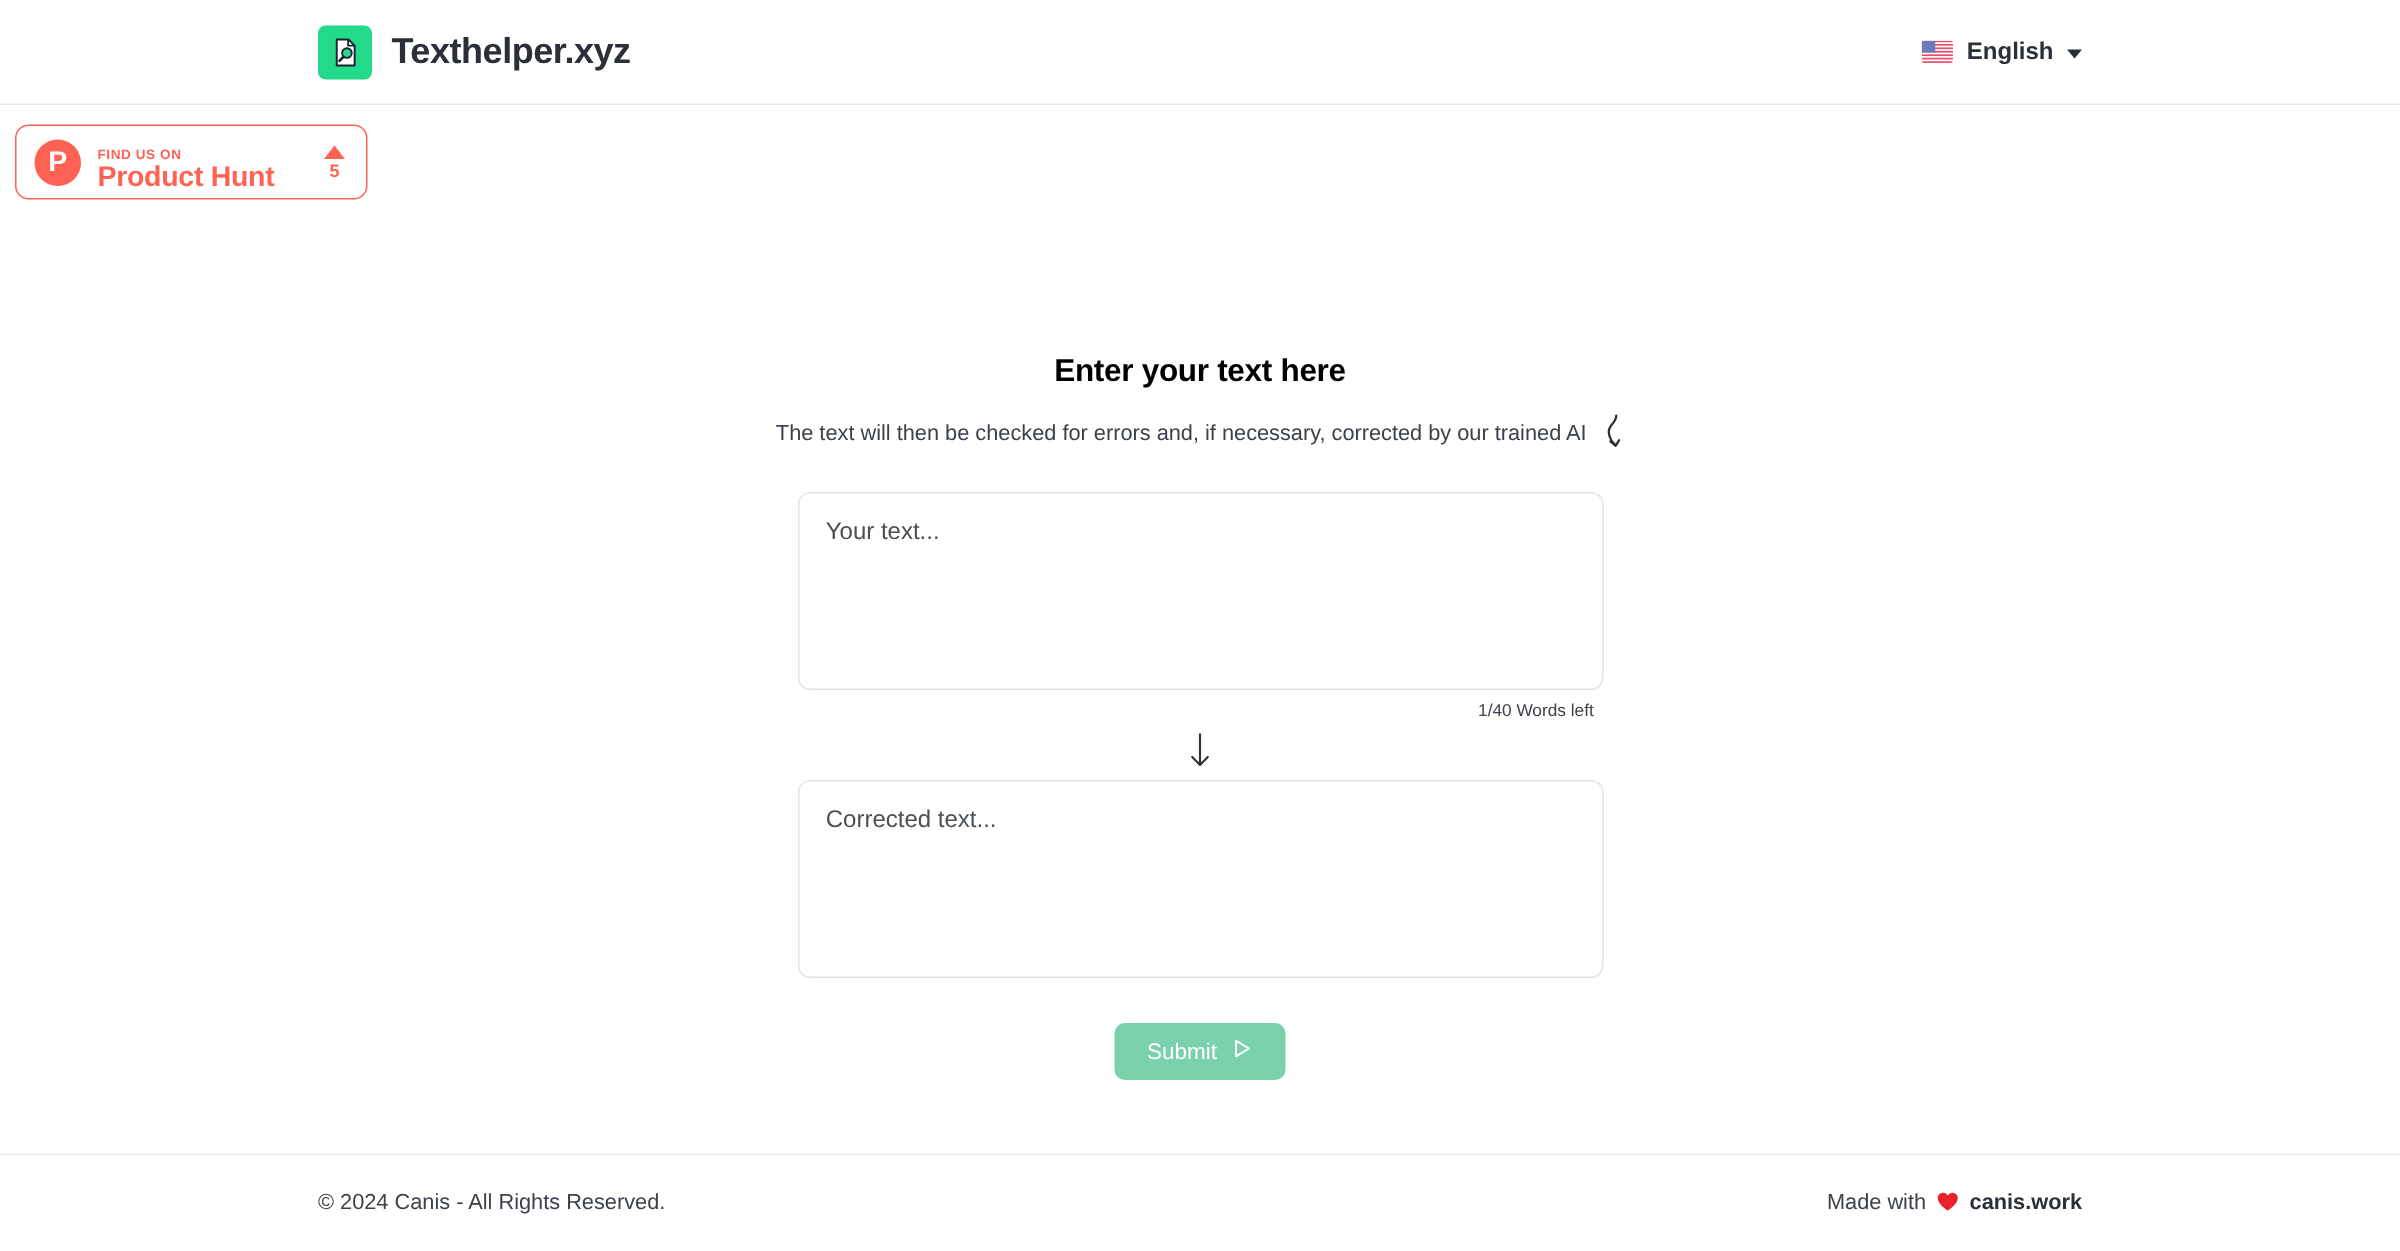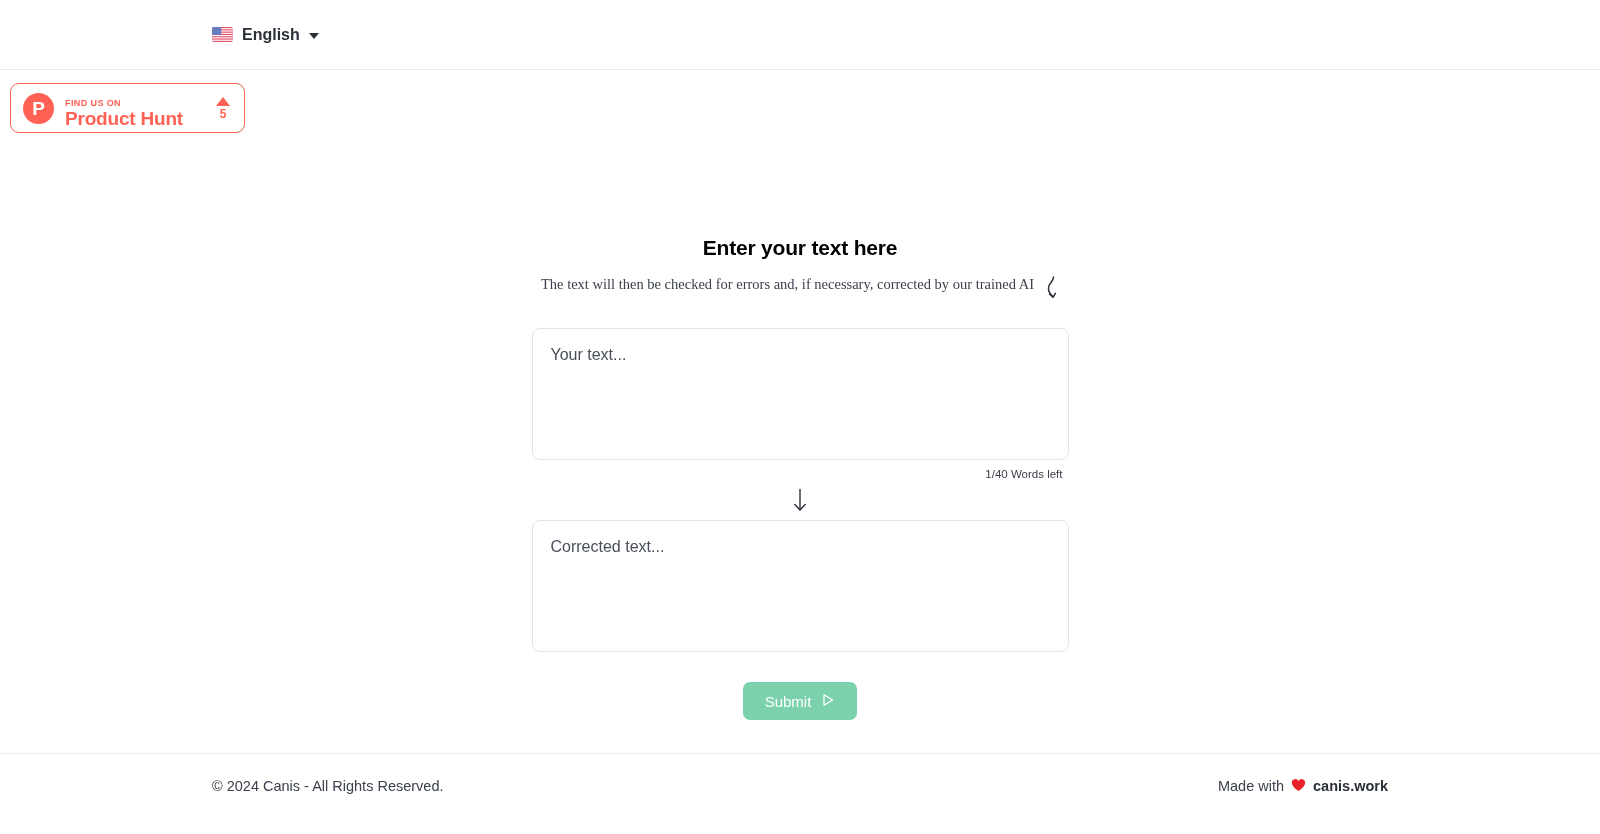--- a/index.html
+++ b/index.html
@@ -173,25 +173,24 @@
   .title {
     font-size: 21px;
     font-weight: bold;
     color: #000000;
     letter-spacing: -0.2px;
   }
 
   .subtitle-row {
     margin-top: 16px;
     display: flex;
-    align-items: flex-start;
+    align-items: center;
     gap: 11px;
     font-size: 14.5px;
     color: #3c414c;
-    font-family: Liberation Serif, serif;
   }
 
   .squiggle-arrow {
     display: block;
     flex: none;
   }
 
   .panel {
     width: 537px;
     margin-top: 26px;
@@ -251,41 +250,52 @@
     display: flex;
     align-items: center;
     gap: 10px;
     cursor: pointer;
   }
 
   
   .footer {
     position: absolute;
     left: 0;
-    bottom: 16px;
+    bottom: 0;
     width: 1600px;
     height: 65px;
     border-top: 1px solid #eceef1;
     display: flex;
     align-items: center;
     justify-content: space-between;
     padding: 0 212px;
     font-size: 14.5px;
     color: #3c414c;
   }
 
   .footer-right { display: flex; align-items: center; gap: 7px; }
   .heart { font-size: 15px; line-height: 1; }
   .made-strong { font-weight: bold; color: #2b2f38; }
 </style>
 </head>
 <body>
 
 <div class="header">
 
+  <div class="brand">
+    <span class="brand-logo">
+      <svg width="22" height="22" viewBox="0 0 24 24" aria-hidden="true">
+        <path d="M6 2.5h8.5L19 7v14.5H6z" fill="#ffffff" stroke="#1b2230" stroke-width="1.4" stroke-linejoin="round"></path>
+        <path d="M14.3 2.6V7h4.4" fill="none" stroke="#1b2230" stroke-width="1.4" stroke-linejoin="round"></path>
+        <circle cx="13.4" cy="12.4" r="3.5" fill="#23d98a" stroke="#1b2230" stroke-width="1.4"></circle>
+        <path d="M10.9 15.1 8 18.1" stroke="#1b2230" stroke-width="1.9" stroke-linecap="round"></path>
+      </svg>
+    </span>
+    <span class="brand-name">Texthelper.xyz</span>
+  </div>
 
   <div class="lang-select">
     <span class="flag">
       <svg width="21" height="15" viewBox="0 0 21 15" aria-hidden="true">
         <rect width="21" height="15" fill="#ffffff"></rect>
         <g fill="#e8506a">
           <rect y="0" width="21" height="1.15"></rect>
           <rect y="2.3" width="21" height="1.15"></rect>
           <rect y="4.6" width="21" height="1.15"></rect>
           <rect y="6.9" width="21" height="1.15"></rect>

